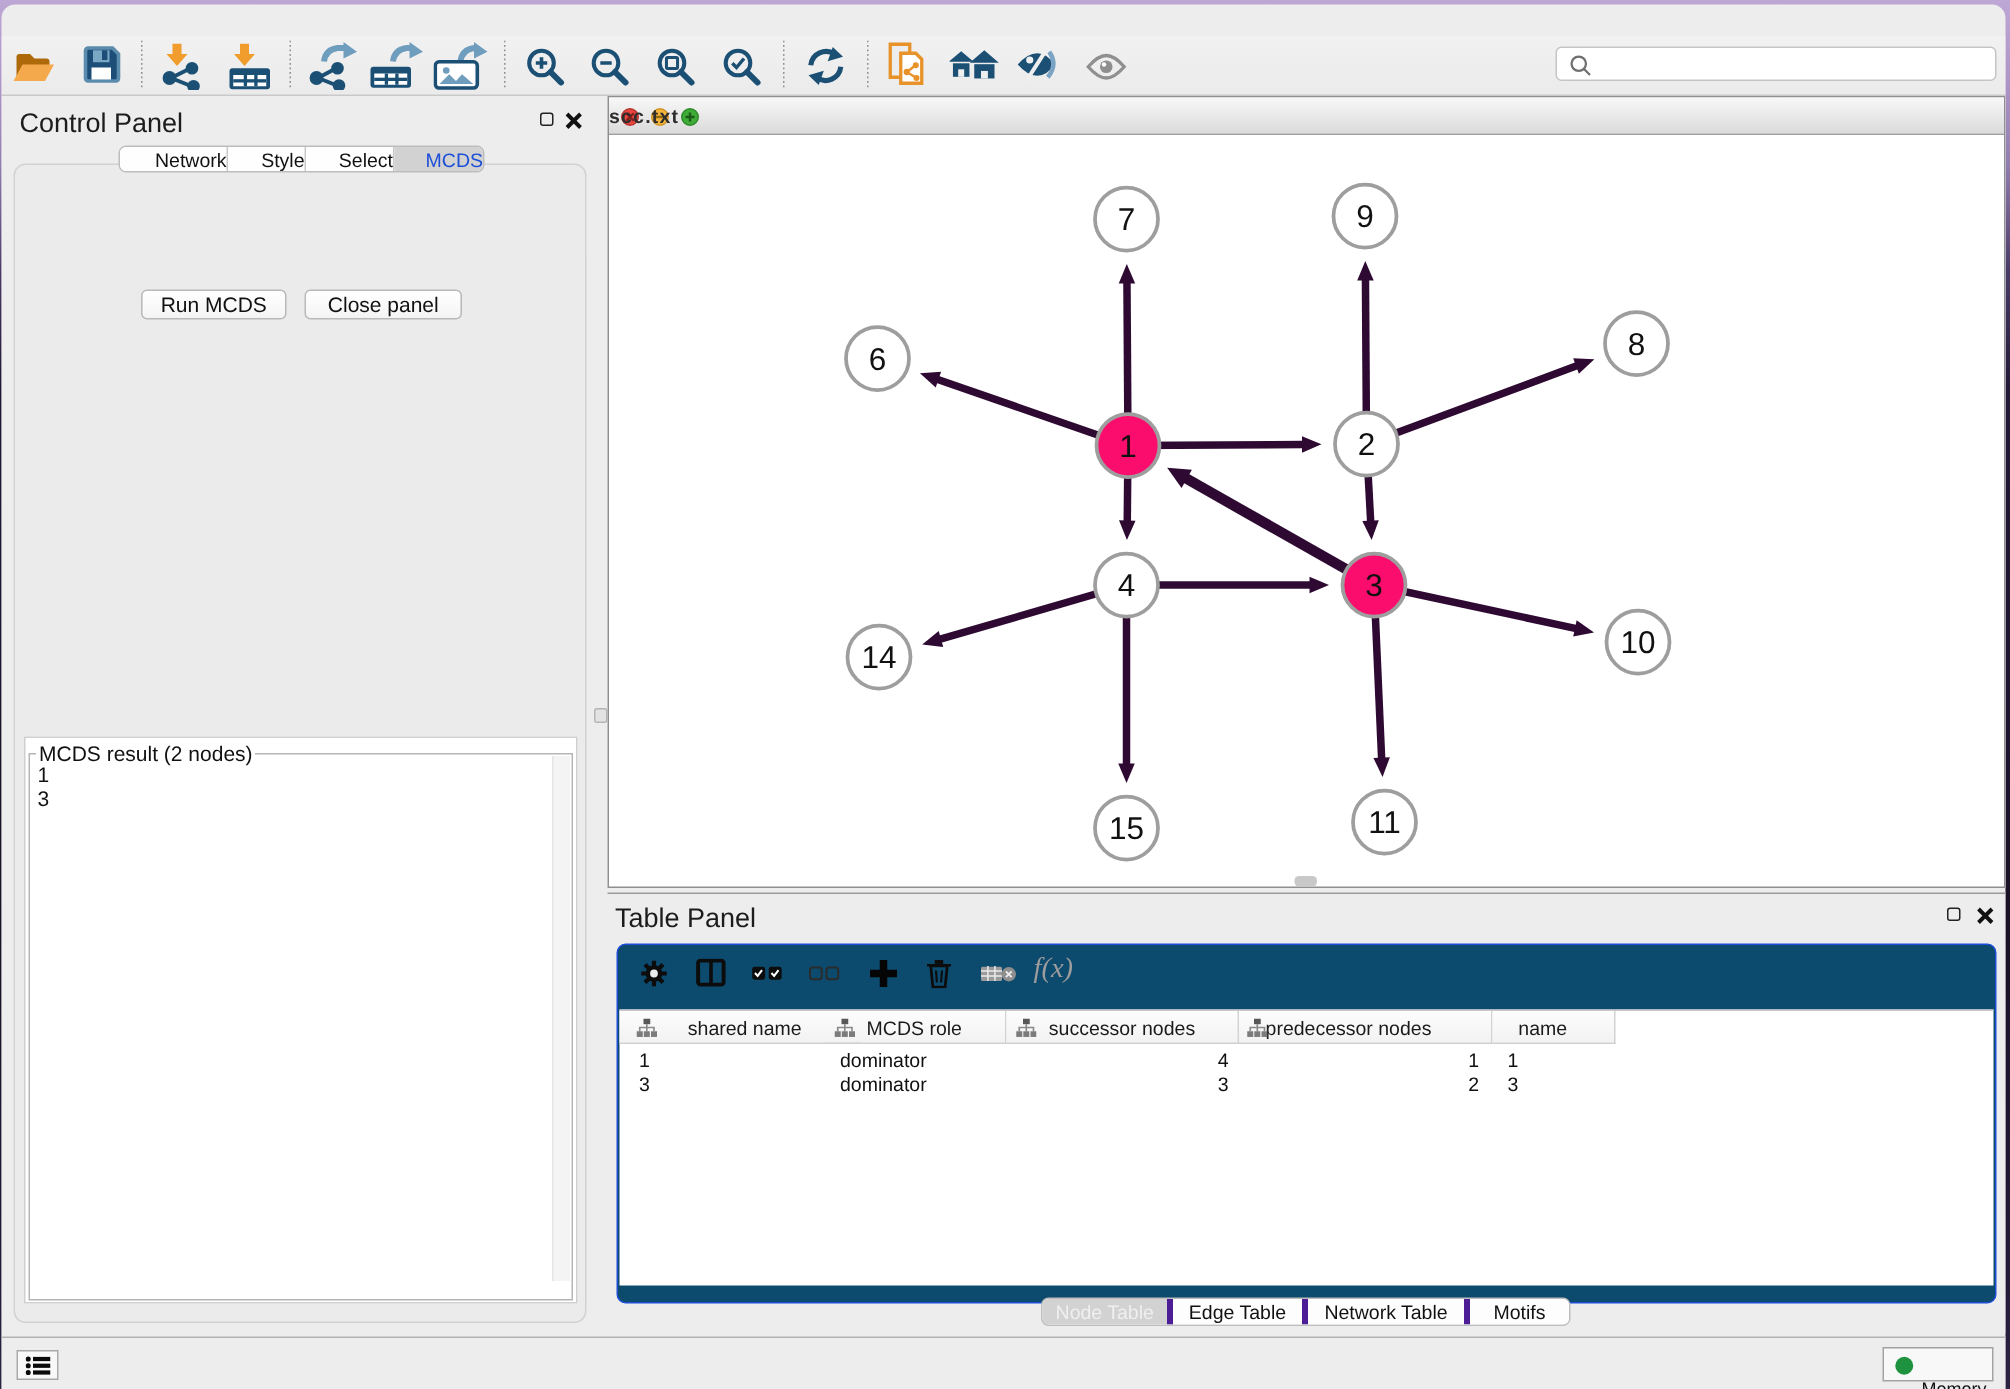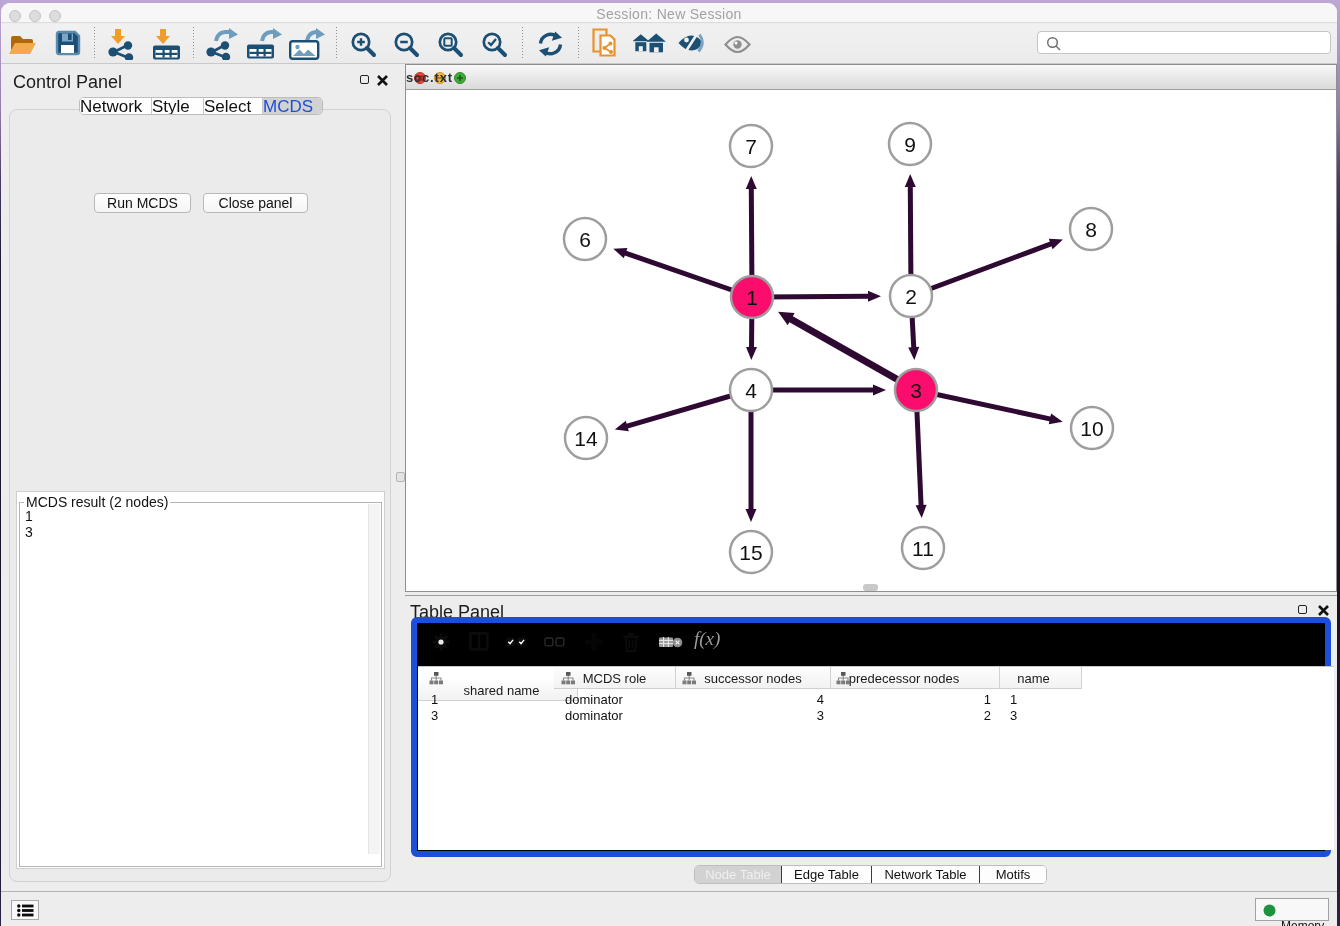--- a/index.html
+++ b/index.html
@@ -14,65 +14,59 @@
 
 .toolbar{left:1px;top:24px;width:1336px;height:40px;background:linear-gradient(#f1f1f1,#ebebeb);border-bottom:1px solid #c9c9c9;}
 .sep{position:absolute;top:3px;height:33px;width:1px;background-image:linear-gradient(#909090 1px,transparent 1px);background-size:1px 3px;}
 .search{position:absolute;left:1036px;top:7px;width:294px;height:23px;background:#fff;border:1px solid #c5c5c5;border-radius:4px;}
 
 .cpanel{left:1px;top:64px;width:391px;height:827px;background:#ededed;}
 .phead{font-size:18px;color:#1c1c1c;}
 .float-ic{position:absolute;width:9px;height:9px;border:1.6px solid #222;border-radius:2px;background:transparent;}
 .tabpane{position:absolute;left:8px;top:45px;width:382px;height:773px;border:1px solid #d2d2d2;border-radius:8px;background:#ebebeb;}
 .tabs{position:absolute;left:78px;top:33px;height:18px;display:flex;border:1px solid #bdbdbd;border-radius:5px;overflow:hidden;background:#fff;}
-.tab{font-size:17px;color:#111;text-align:left;line-height:17px;background:#fefefe;border-right:1px solid #c9c9c9;}
+.tab{font-size:13px;color:#111;text-align:right;line-height:17px;background:#fefefe;border-right:1px solid #c9c9c9;}
 .tab:last-child{border-right:none;}
 .tab.sel{background:#d2d2d2;color:#1d4ed8;border-right:none;}
 .optlabel{position:absolute;left:9px;top:74px;width:382px;text-align:center;font-size:14px;color:#111;}
 .select{position:absolute;left:43px;top:96px;width:312px;height:20px;background:#fff;border:1px solid #b9b9b9;border-radius:4px;font-size:14px;color:#111;line-height:19px;padding-left:13px;}
 .btn{position:absolute;height:20px;background:linear-gradient(#ffffff,#f4f4f4);border:1px solid #b9b9b9;border-radius:4px;font-size:14px;color:#111;text-align:center;line-height:19px;}
 .resultbox{position:absolute;left:15px;top:427px;width:369px;height:378px;background:#fff;border:1px solid #cfcfcf;}
 .fieldset{position:absolute;left:2px;top:10px;width:363px;height:365px;border:1px solid #b5b5b5;}
 .legend{position:absolute;left:4px;top:-9px;background:#fff;font-size:14px;color:#111;padding:0 2px;}
 .mono13{position:absolute;font-size:14px;color:#111;}
 .scrollstrip{position:absolute;right:4px;top:12px;width:12px;height:350px;background:#f4f4f4;border-left:1px solid #e6e6e6;}
 
 .netwin{left:405px;top:64px;width:932px;height:528px;border:1px solid #8f8f8f;background:#fff;}
 .nettitle{position:absolute;left:0;top:0;width:100%;height:25px;background:linear-gradient(#f8f8f8,#dadada);border-bottom:1px solid #9f9f9f;}
 .nt-light{position:absolute;top:6.5px;width:12px;height:12px;border-radius:50%;}
 .nettitle .t{position:absolute;width:100%;top:5px;text-align:left;font-size:13px;font-weight:bold;color:#2d2d2d;letter-spacing:0.8px;}
 .canvas-dot{position:absolute;left:457px;top:519px;width:15px;height:7px;background:#c9c9c9;border-radius:3px;}
 
 .tpanel{left:405px;top:595px;width:932px;height:294px;background:#ededed;border-top:1px solid #9c9c9c;}
-.tp-inner{position:absolute;left:6px;top:21px;width:920px;height:240px;background:#000000;border:6px solid #1d4ed8;border-radius:6px;}
+.tp-inner{position:absolute;left:6px;top:33px;width:920px;height:240px;background:#0c4a6e;border:1px solid #1d4ed8;border-radius:6px;}
 .ttable{position:absolute;left:1px;top:43px;width:916px;height:184px;background:#fff;border-top:1px solid #c9c9c9;}
 .thead{position:absolute;top:0;height:22px;background:linear-gradient(#fdfdfd,#f2f2f2);border-right:1px solid #d2d2d2;border-bottom:1px solid #cfcfcf;}
 .thead .txt{position:absolute;width:100%;text-align:center;top:4px;font-size:13px;color:#1a1a1a;}
 .cell{position:absolute;font-size:13px;color:#111;}
 
 .btabs{position:absolute;left:289px;top:269px;height:19px;display:flex;border:1px solid #bdbdbd;border-radius:5px;overflow:hidden;background:#fff;}
-.btab{font-size:13px;color:#111;text-align:center;line-height:18px;background:#fdfdfd;border-right:1px solid #4c1d95;}
+.btab{font-size:13px;color:#111;text-align:center;line-height:18px;background:#fdfdfd;border-right:4px solid #4c1d95;}
 .btab:last-child{border-right:none;}
 .btab.sel{background:#d2d2d2;}
 
 .statusbar{left:1px;top:891px;width:1336px;height:35px;background:#ededed;border-top:1px solid #b3b3b3;}
 .membtn{position:absolute;left:1254px;top:6px;width:74px;height:23px;background:#f8f8f8;border:1px solid #a2a2a2;font-size:12px;color:#111;}
 .listbtn{position:absolute;left:10px;top:8px;width:28px;height:20px;background:#f8f8f8;border:1px solid #a8a8a8;}
 .ic{position:absolute;}
 </style></head>
 <body>
 <div class="win">
     <div class="abs">
 
-<div class="titlebar">
-  <div class="tl" style="left:8px;"></div>
-        <div class="tl" style="left:28px;"></div>
-        <div class="tl" style="left:48px;"></div>
-  <div class="title">Session: New Session</div>
-</div>
 
 <div class="toolbar">
   <svg class="ic" style="left:7px;top:7px;" width="30" height="26">
     <path d="M3 7 q0-2 2-2 h7 l3 3 h8 q2 0 2 2 v3 h-18 z" fill="#ad690a"></path>
     <path d="M3 7 v14 l5-10 z" fill="#ad690a"></path>
     <path d="M7 12 h21 l-6 11 h-21 z" fill="#f5a94d"></path>
   </svg>
   <svg class="ic" style="left:54px;top:6px;" width="26" height="26">
     <path d="M2 4 q0-2 2-2 h16 l4 4 v16 q0 2 -2 2 h-18 q-2 0 -2-2 z" fill="#1c4e78" stroke="#5b8cad" stroke-width="2.4"></path>
     <rect x="7" y="3.5" width="11" height="8" fill="#7aa7c4"></rect>
@@ -338,21 +332,21 @@
               <line x1="0" y1="3.4" x2="14" y2="3.4"></line>
               <line x1="0" y1="6.6" x2="14" y2="6.6"></line>
               <line x1="4.6" y1="0" x2="4.6" y2="10"></line>
               <line x1="9.3" y1="0" x2="9.3" y2="10"></line>
             </g>
             <circle cx="18.5" cy="5.5" r="4.8" fill="#8e8e8e"></circle>
             <path d="M16.6 3.6 l3.8 3.8 M20.4 3.6 l-3.8 3.8" stroke="#ebebeb" stroke-width="1.3"></path>
           </svg>
     <div style="position:absolute;left:277px;top:5px;font-family:'Liberation Serif',serif;font-style:italic;font-size:19px;color:#9c9c9c;">f(x)</div>
     <div class="ttable">
-      <div class="thead" style="left:0;width:160px;margin-top:12px;">
+      <div class="thead" style="left:0;width:160px;">
               <div class="txt" style="left:4px;">shared name</div>
             </div>
       <div class="thead" style="left:136px;width:122px;">
               <div class="txt">MCDS role</div>
             </div>
       <div class="thead" style="left:258px;width:155px;">
               <div class="txt">successor nodes</div>
             </div>
       <div class="thead" style="left:413px;width:169px;">
               <div class="txt" style="left:-11px;">predecessor nodes</div>

